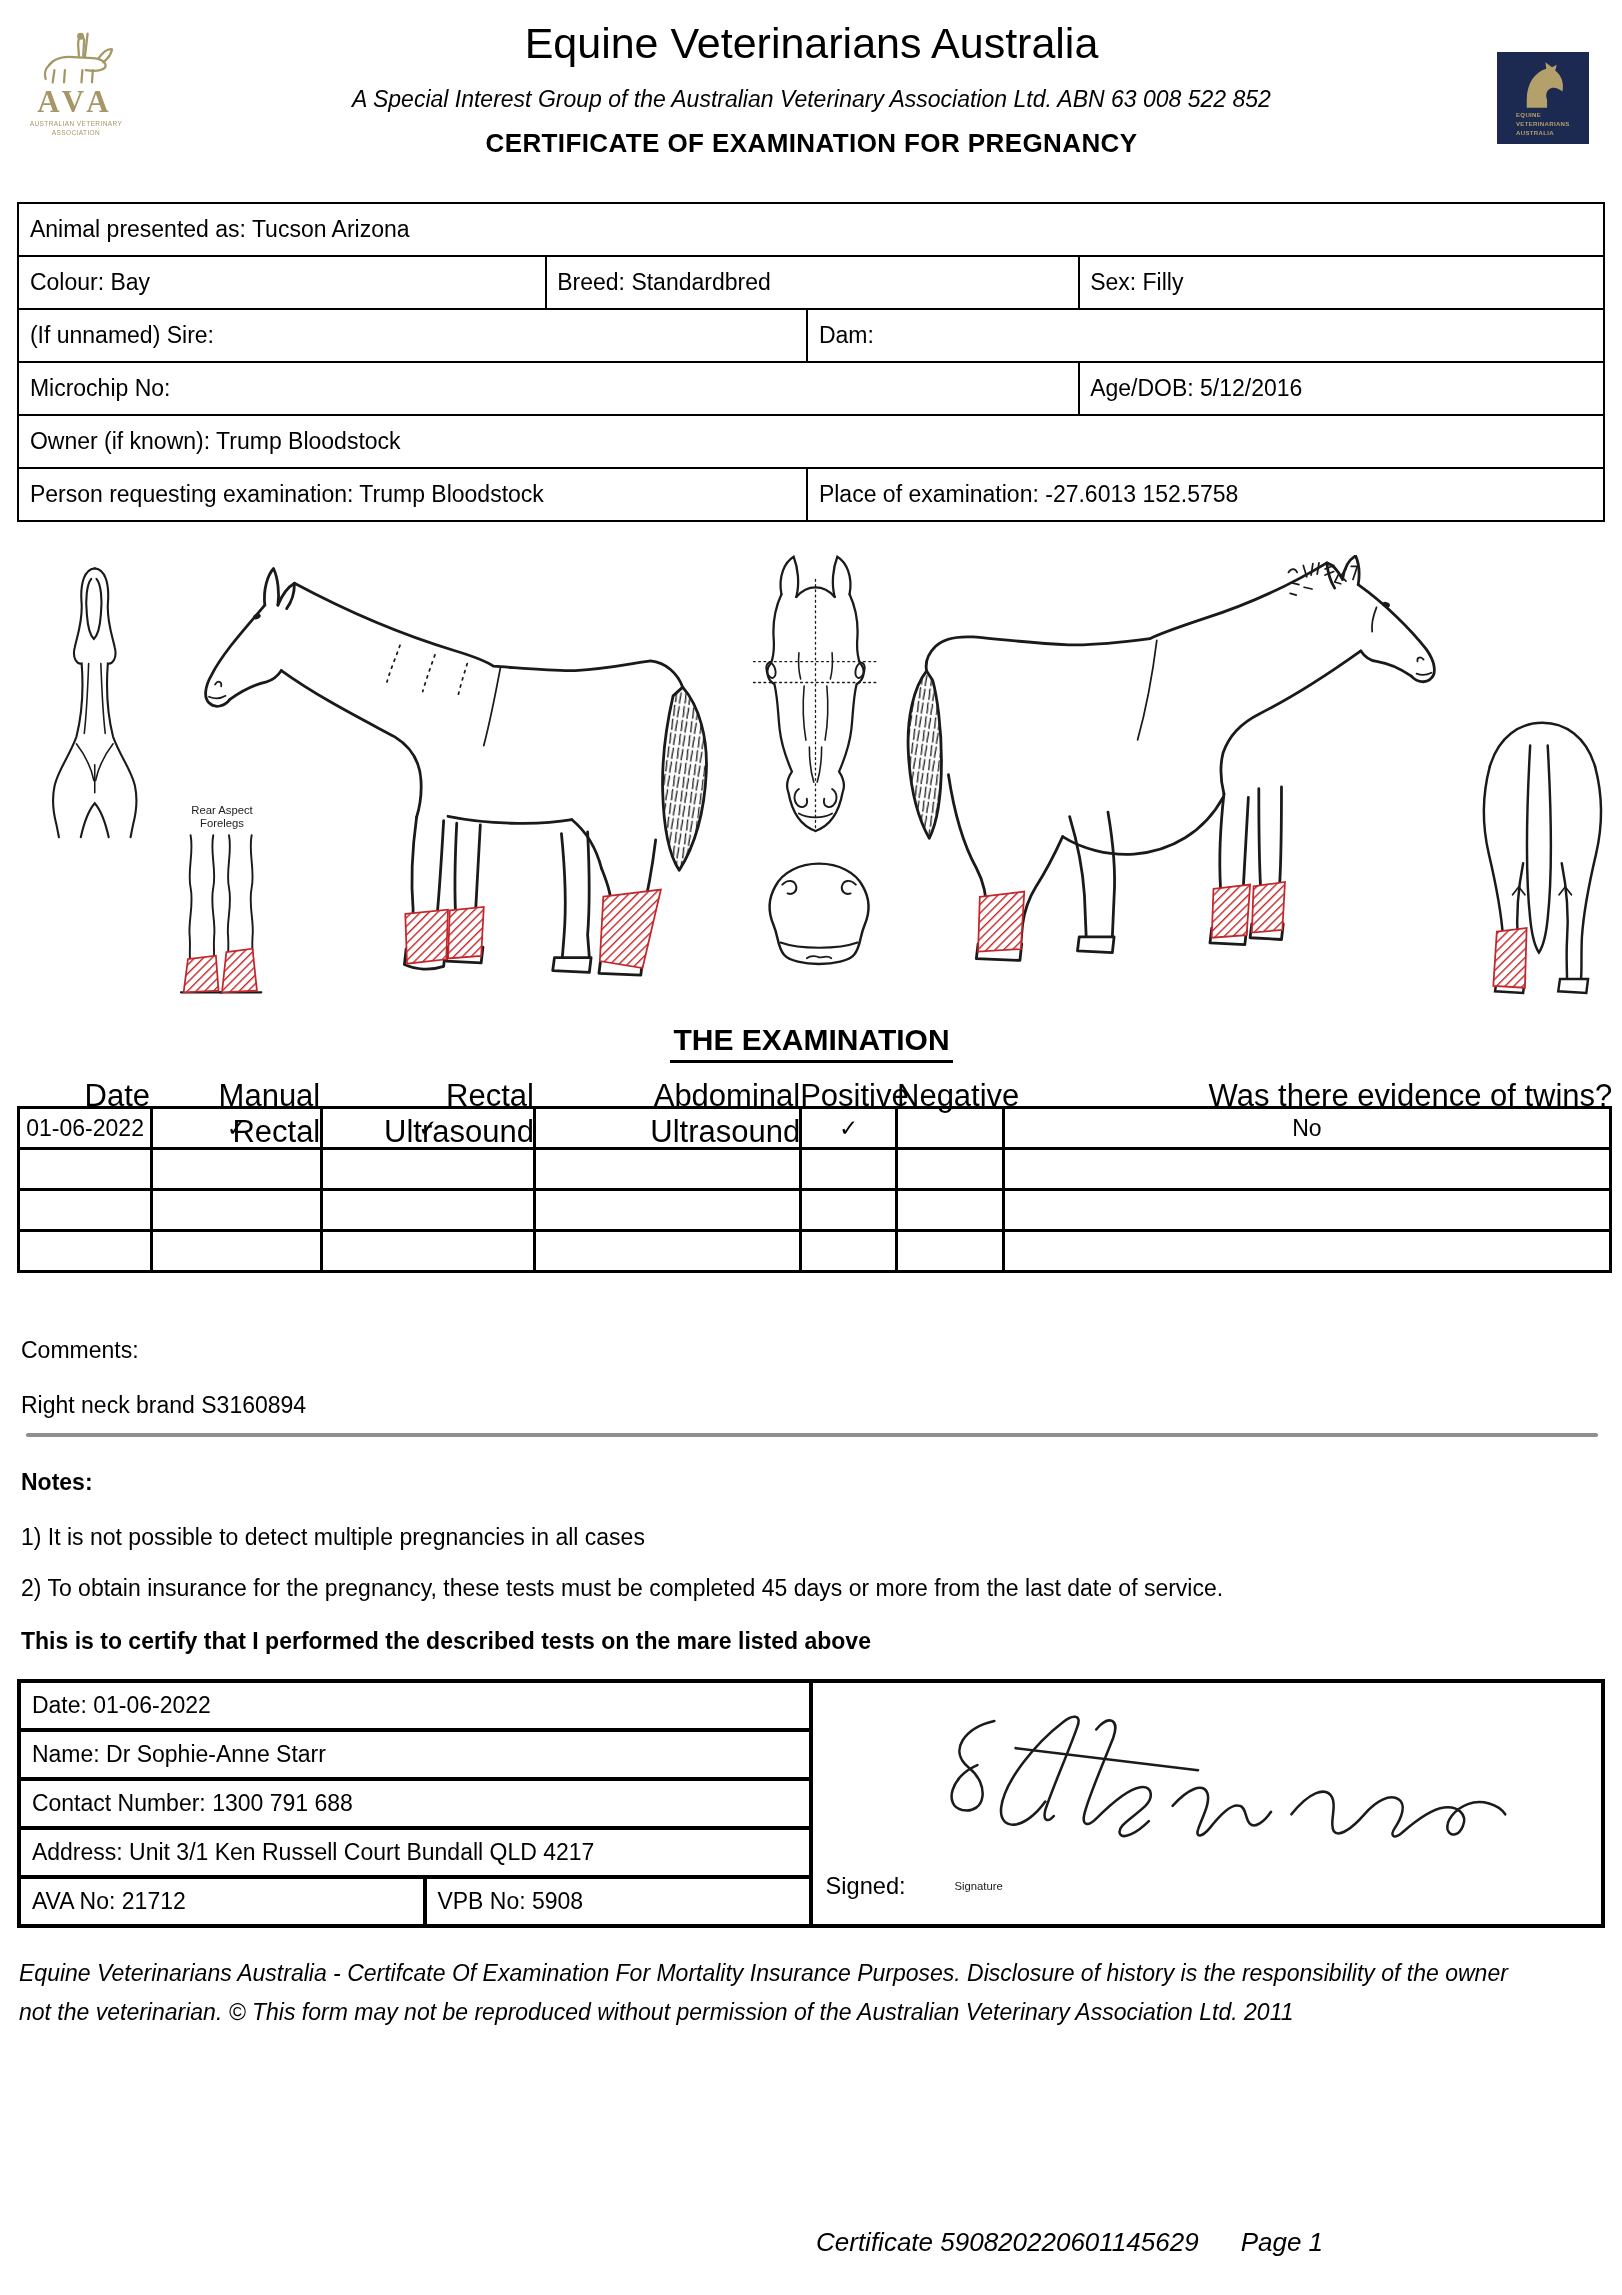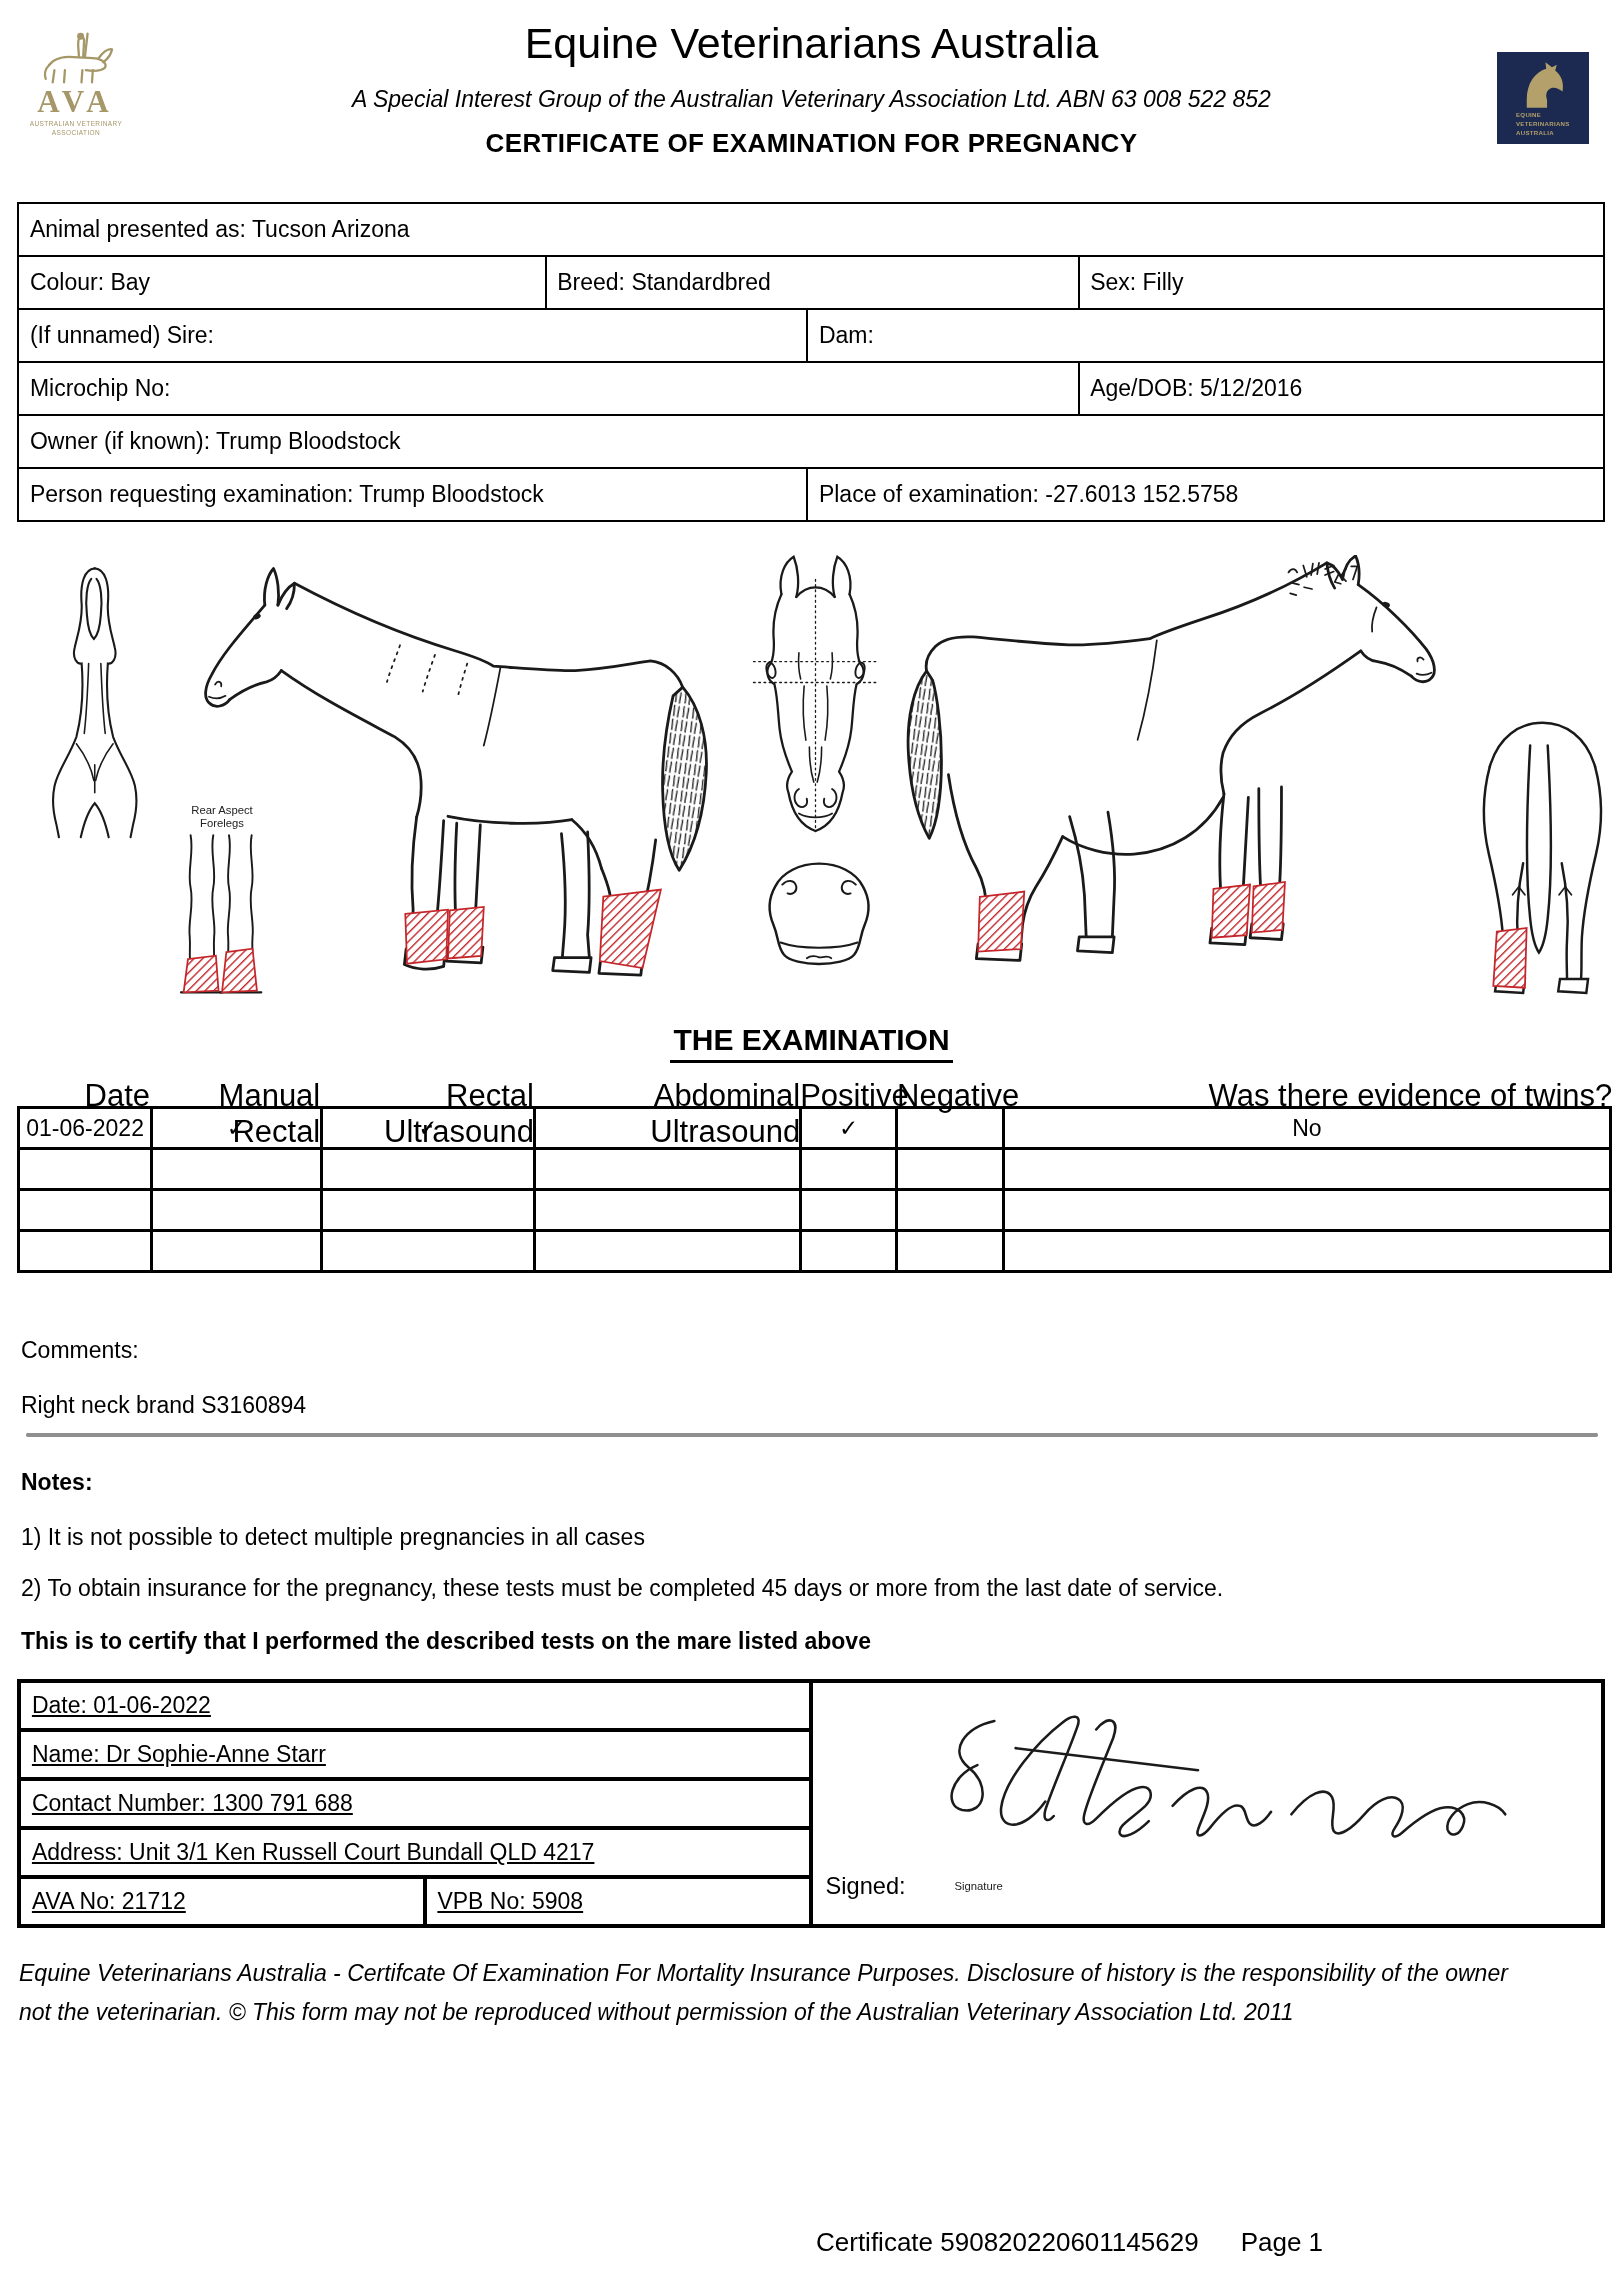--- a/index.html
+++ b/index.html
@@ -30,30 +30,30 @@
   .exam-title-wrap{top:1023px;}
   .exam-title{display:inline-block;font-size:30px;font-weight:bold;border-bottom:3.5px solid #000;padding:0 3.5px 2.6px 3.5px;}
   .exam-headers{position:absolute;left:17.4px;top:1078px;width:1595px;display:flex;}
   .exam-headers div{font-size:31px;font-weight:normal;text-align:right;}
   .exam-table{position:absolute;left:17.4px;top:1106px;width:1595px;}
   .exam-table td{border:3.5px solid #000;height:38px;font-size:23px;text-align:center;vertical-align:middle;padding:0 3.5px;}
 
   .hr-divider{position:absolute;left:26px;top:1433px;width:1572px;height:4.4px;background:#8f8f8f;border-radius:1.7px;}
 
   
-  .sig-table{position:absolute;left:17.4px;top:1679px;width:1588px;text-decoration:underline;}
+  .sig-table{position:absolute;left:17.4px;top:1679px;width:1588px;}
   .sig-table td{border:4.4px solid #000;height:45px;font-size:23px;padding:0 5.2px 0 10.5px;vertical-align:middle;}
   .sig-cell{position:relative;}
   .signed-label{position:absolute;left:12.2px;top:190px;font-size:23.6px;}
   .sig-caption{position:absolute;left:141px;top:197px;font-size:11.3px;color:#222;}
   .sig-svg{position:absolute;left:105px;top:19px;}
 
   .footer-line{font-size:23px;font-style:italic;}
   .cert-line{position:absolute;left:816px;top:2227px;font-size:26px;}
-  .cert-line span{margin-right:42px;}
+  .cert-line span{margin-right:42px;font-style:italic;}
 
   .diag{position:absolute;}
   .forelegs-label{width:112px;text-align:center;font-size:11.3px;line-height:13px;color:#222;white-space:normal;}
   svg{display:block;}
 </style>
 </head>
 <body>
 
 <div class="page">
 

